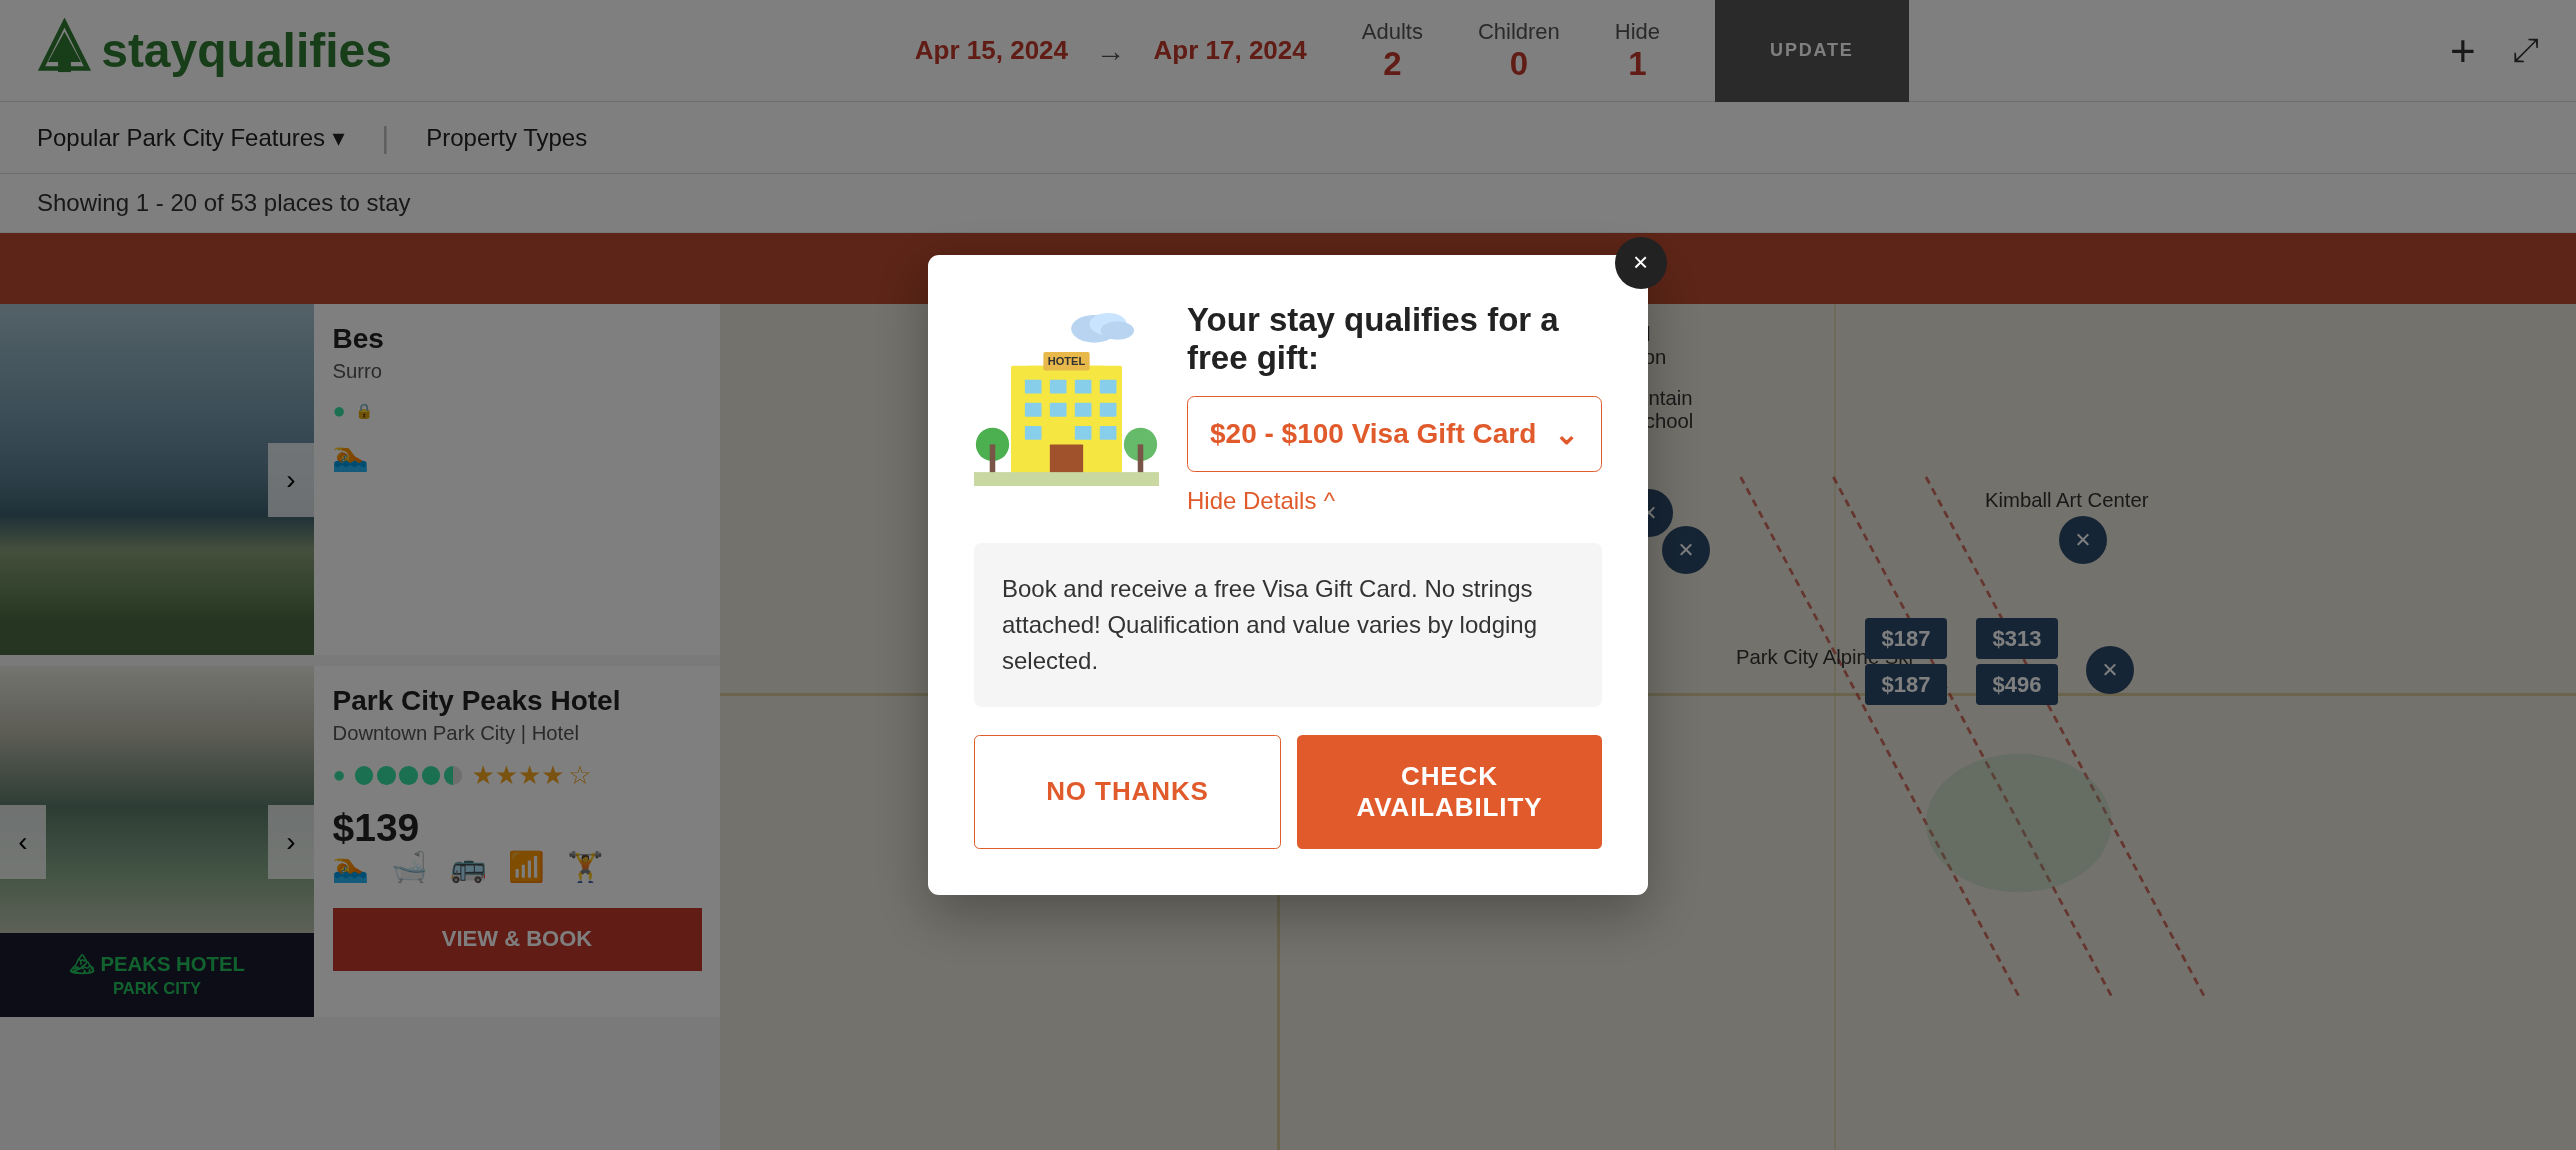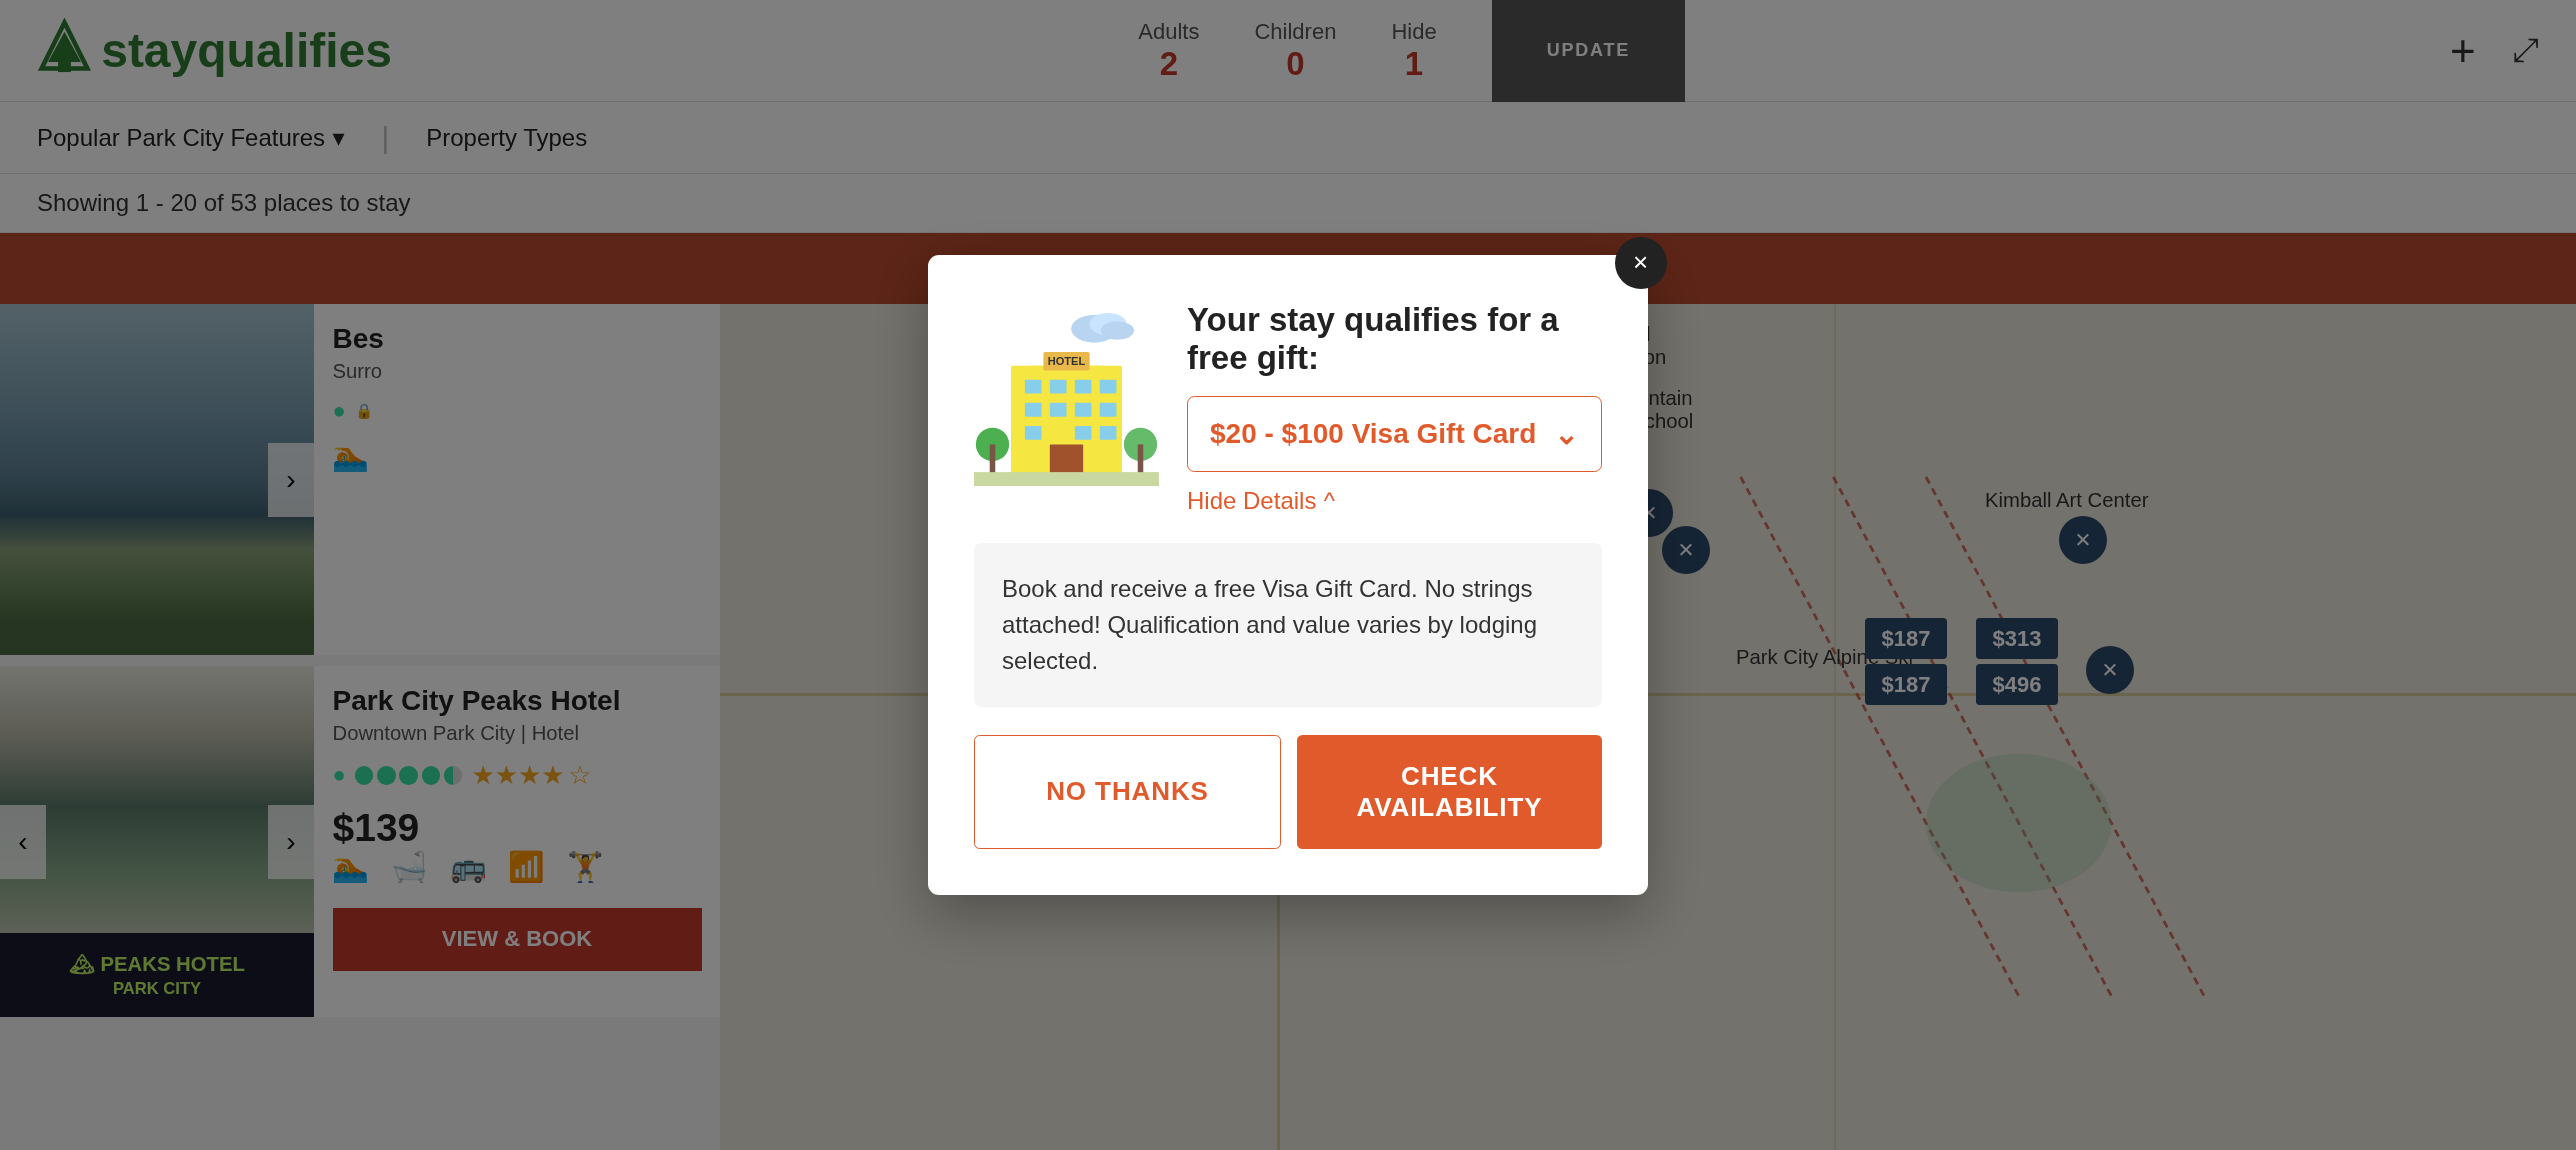--- a/index.html
+++ b/index.html
@@ -151,21 +151,21 @@
     .listing-img-hotel {
       background: linear-gradient(180deg, #e8e8e0 0%, #b8b8a8 20%, #5a7a6a 40%, #8aaa8a 60%, #c8c8b8 80%);
       width: 100%;
       height: 100%;
       display: flex;
       align-items: flex-end;
       justify-content: center;
     }
     .hotel-sign {
       background: #1a1a2e;
-      color: #bef264;
+      color: #22c55e;
       padding: 18.5px 28px;
       font-size: 20.3px;
       font-weight: bold;
       text-align: center;
       width: 100%;
     }
     .nav-arrow {
       position: absolute;
       top: 50%;
       transform: translateY(-50%);
@@ -394,20 +394,25 @@
         <polygon points="30,15 48,48 12,48" fill="#2e7d32"></polygon>
         <rect x="23" y="45" width="14" height="14" fill="#2e7d32"></rect>
       </svg>
     </span>
     <span class="logo-text">
       <span style="color:#2e7d32">stay</span><span>qualifies</span>
     </span>
   </div>
 
   <div style="display:flex; align-items:center; gap:55px;">
+    <div class="date-bar">
+      <span class="date-from">Apr 15, 2024</span>
+      <span class="date-arrow">→</span>
+      <span class="date-to">Apr 17, 2024</span>
+    </div>
 
     <div class="guests-bar">
       <div class="guest-col">
         <div class="guest-label">Adults</div>
         <div class="guest-value">2</div>
       </div>
       <div class="guest-col">
         <div class="guest-label">Children</div>
         <div class="guest-value">0</div>
       </div>

